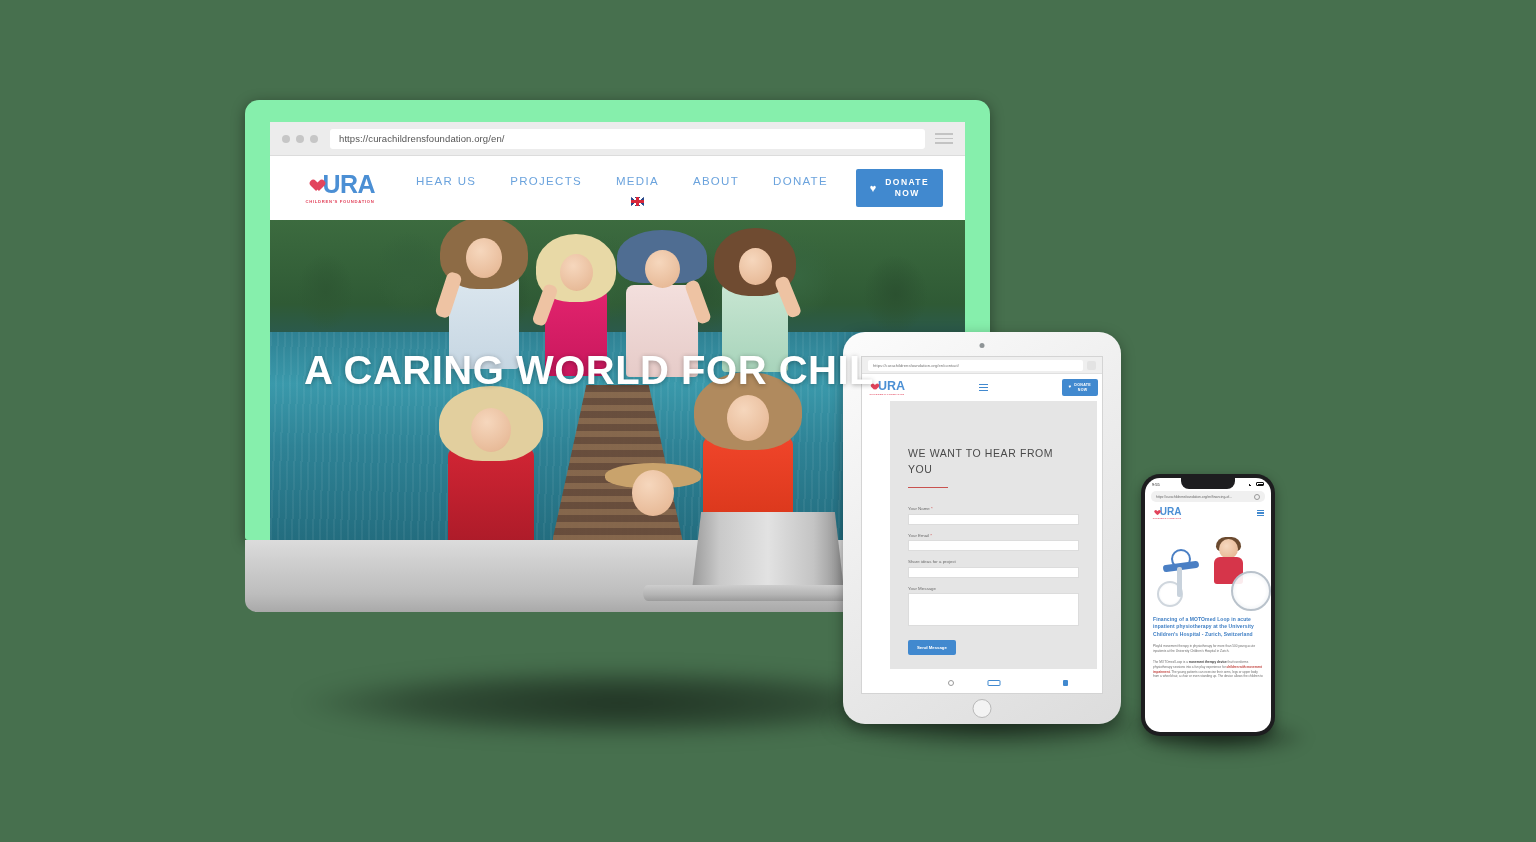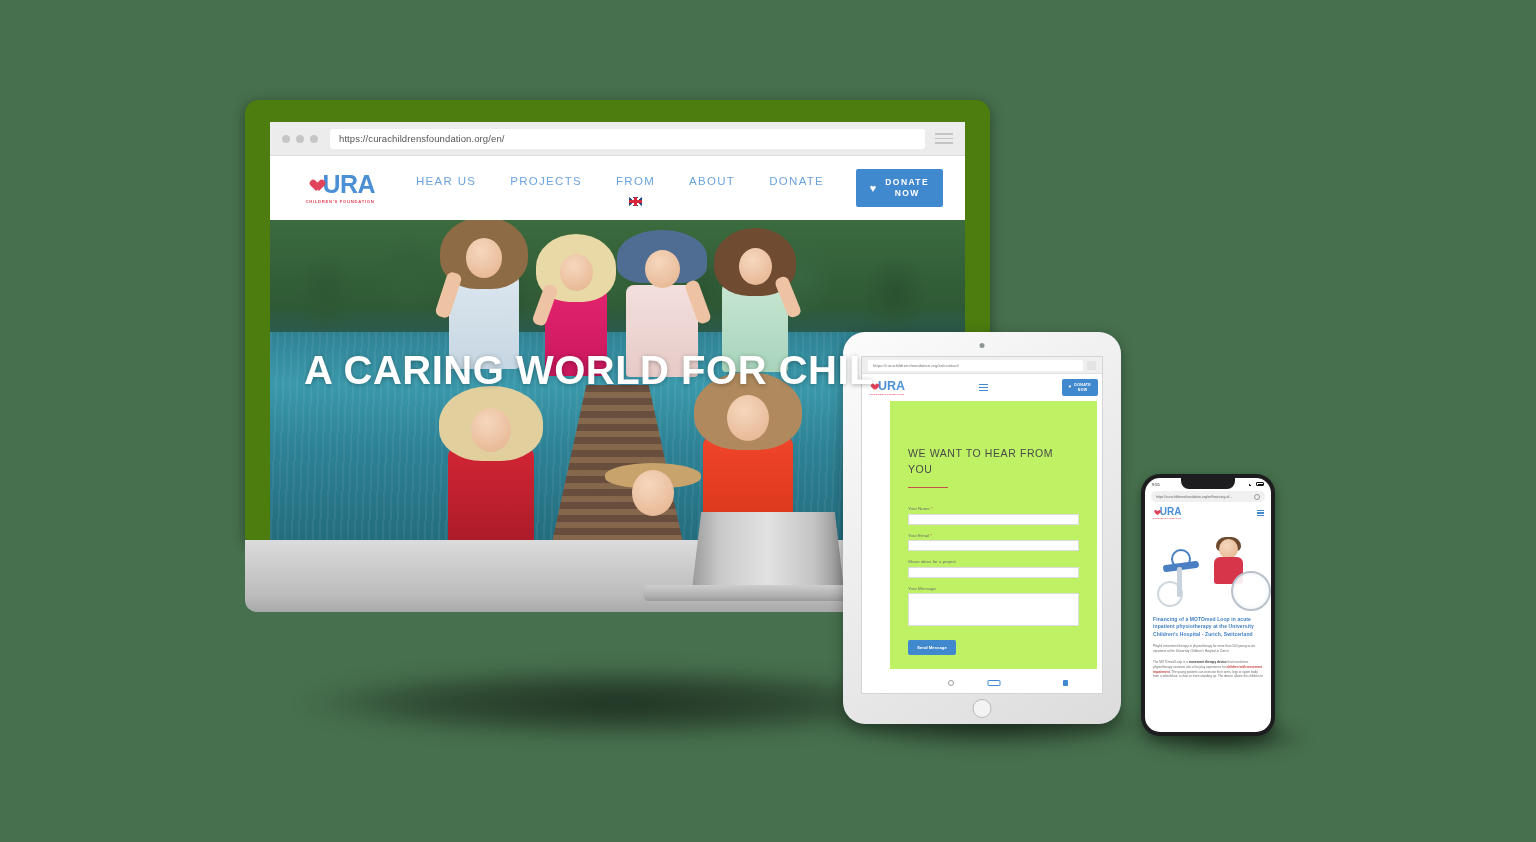--- a/index.html
+++ b/index.html
@@ -37,21 +37,21 @@
     background: radial-gradient(ellipse at center, rgba(0,0,0,0.5) 0%, rgba(0,0,0,0.22) 50%, rgba(0,0,0,0) 75%);
     filter: blur(7px);
   }
 
   
   .imac { position: absolute; left: 245px; top: 100px; width: 745px; }
 
   .imac-bezel {
     position: relative;
     width: 745px; height: 440px;
-    background: #4d7c0f;
+    background: #86efac;
     border-radius: 14px 14px 3px 3px;
     padding: 22px 25px 0 25px;
     box-shadow: 0 3px 14px rgba(0,0,0,0.4);
   }
   .imac-screen {
     width: 695px; height: 418px;
     background: #ffffff;
     overflow: hidden;
     position: relative;
   }
@@ -280,21 +280,21 @@
   .t-burger div { width: 9px; display:flex; flex-direction:column; gap:1.4px; }
   .t-burger i { height: 1.4px; background: #4189cf; display:block; }
   .t-donate {
     background:#4189cf; color:#fff; border:none; border-radius:2px;
     padding: 4px 7px; display:flex; align-items:center; gap:3px; cursor:pointer;
   }
   .t-donate-heart { font-size:4.5px; line-height:1; }
   .t-donate-label { font-size:3.6px; line-height:1.3; letter-spacing:0.3px; font-weight:bold; text-align:center; }
 
   .t-body { background:#fff; height: calc(100% - 44px); padding: 0 0 0 0; position:relative; }
-  .t-panel { position:absolute; left:28px; right:5px; top:0; bottom:24px; background:#bef264; }
+  .t-panel { position:absolute; left:28px; right:5px; top:0; bottom:24px; background:#e5e5e5; }
   .t-content { padding: 44px 18px 0 18px; }
   .t-heading {
     font-size: 10.5px; color:#4a4a4a; letter-spacing:0.6px; line-height:1.55;
     font-weight: 500;
   }
   .t-rule { width: 40px; height: 1.5px; background:#c9524f; margin: 9px 0 18px; }
   .t-field-label { font-size:4.4px; color:#6b6b6b; margin-bottom:2.5px; }
   .t-field-label .req { color:#d04545; }
   .t-input { width:100%; height: 11px; background:#fff; border:1px solid #dcdcdc; margin-bottom:8px; }
   .t-textarea { width:100%; height:33px; background:#fff; border:1px solid #dcdcdc; margin-bottom:9px; }
@@ -429,21 +429,21 @@
           </div>
 
           <div class="nav-items">
             <div>
               <div class="nav-item">HEAR US</div>
             </div>
             <div>
               <div class="nav-item">PROJECTS</div>
             </div>
             <div>
-              <div class="nav-item">FROM</div>
+              <div class="nav-item">MEDIA</div>
               <div class="flag"></div>
             </div>
             <div>
               <div class="nav-item">ABOUT</div>
             </div>
             <div>
               <div class="nav-item">DONATE</div>
             </div>
           </div>
 

